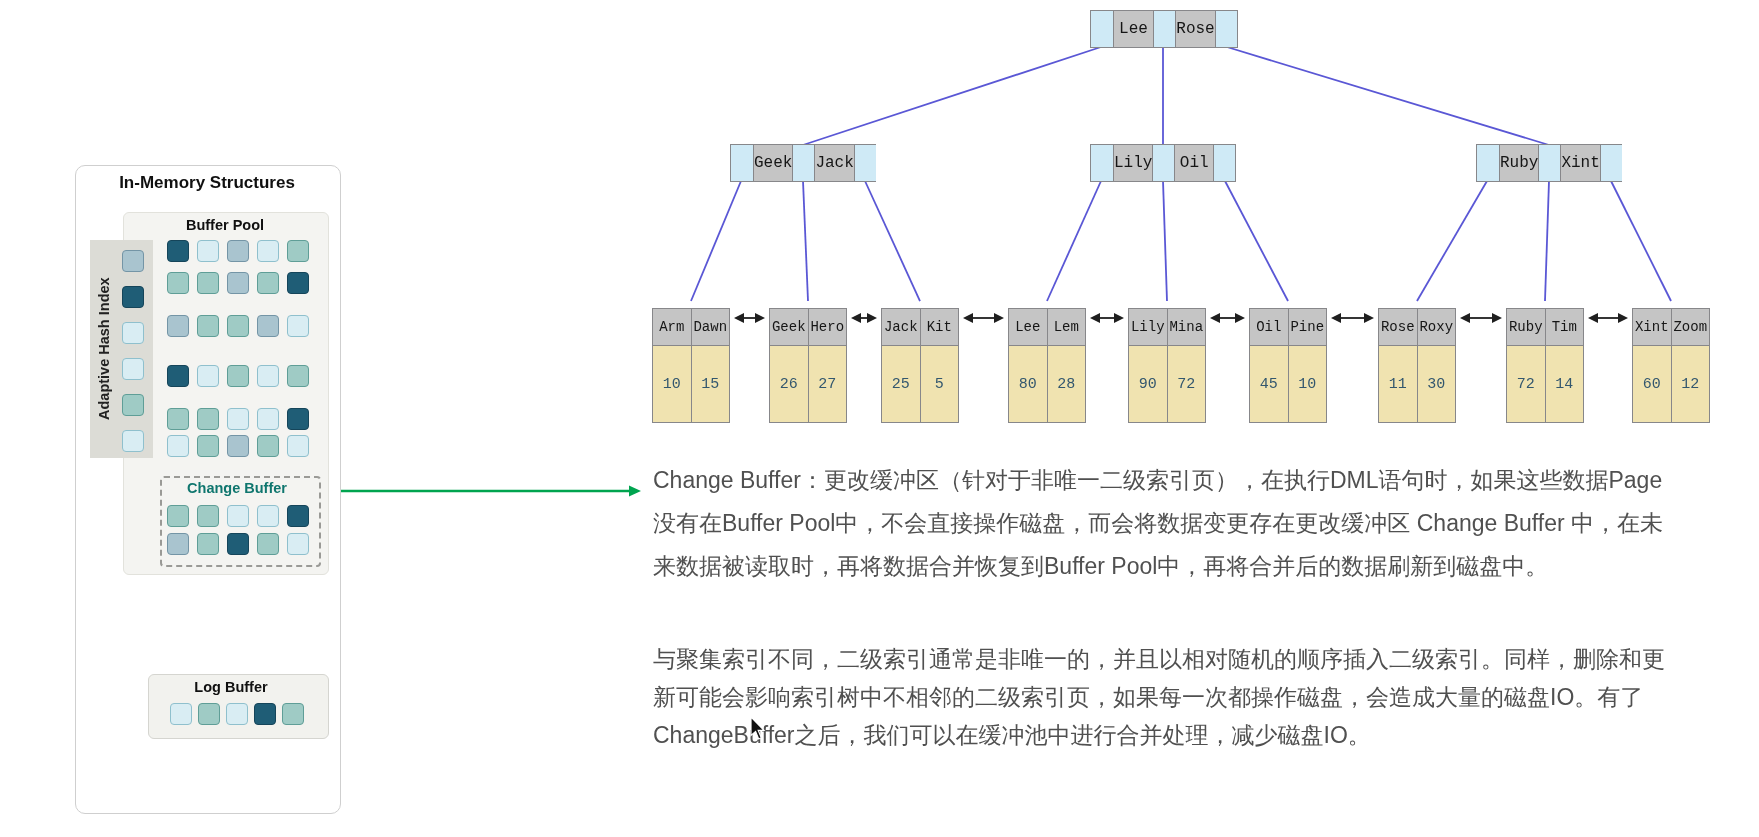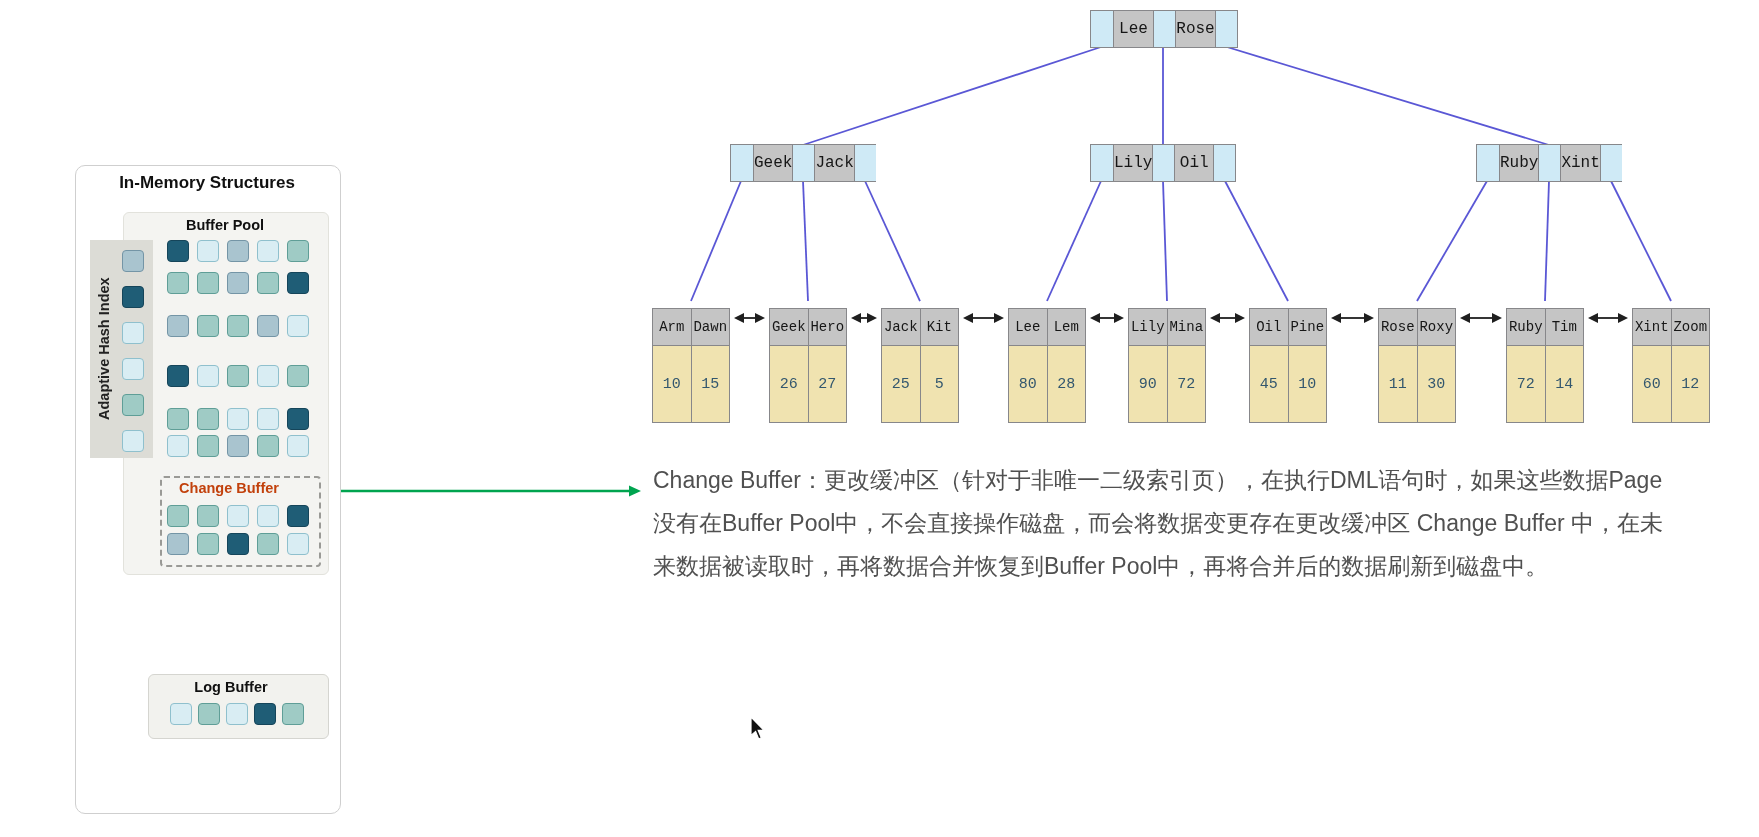--- a/index.html
+++ b/index.html
@@ -18,22 +18,22 @@
   .bp-panel{position:absolute;left:123px;top:212px;width:204px;height:361px;background:#f4f4f1;
             border:1px solid #e2e2dc;border-radius:6px;}
   .bp-title{position:absolute;left:123px;top:217px;width:204px;text-align:center;
             font-weight:bold;font-size:14.5px;color:#101010;}
   .ahi-strip{position:absolute;left:90px;top:240px;width:63px;height:218px;background:#dcdcd6;}
   .ahi-label{position:absolute;left:88px;top:240px;width:32px;height:218px;display:flex;
              align-items:center;justify-content:center;writing-mode:vertical-rl;
              transform:rotate(180deg);font-size:14.5px;font-weight:600;color:#222;}
   .cb-box{position:absolute;left:160px;top:476px;width:157px;height:87px;
           border:2px dashed #9a9a96;border-radius:4px;}
-  .cb-title{position:absolute;left:154px;top:480px;width:150px;text-align:center;
-            font-weight:bold;font-size:14.5px;color:#c2410c;}
+  .cb-title{position:absolute;left:162px;top:480px;width:150px;text-align:center;
+            font-weight:bold;font-size:14.5px;color:#0f766e;}
   .log-box{position:absolute;left:148px;top:674px;width:179px;height:63px;background:#f2f2ee;
            border:1px solid #d5d5d0;border-radius:6px;}
   .log-title{position:absolute;left:148px;top:679px;width:166px;text-align:center;
              font-weight:bold;font-size:14.5px;color:#101010;}
 
   .sq-row{position:absolute;display:flex;gap:8px;}
   .sq-col{position:absolute;display:flex;flex-direction:column;gap:14px;}
   .sq{width:22px;height:22px;border-radius:4px;box-sizing:border-box;}
 
   
@@ -332,18 +332,23 @@
       </div>
     </div>
 
   <div class="para para1">
     <div>Change Buffer：更改缓冲区（针对于非唯一二级索引页），在执行DML语句时，如果这些数据Page</div>
     <div>没有在Buffer Pool中，不会直接操作磁盘，而会将数据变更存在更改缓冲区 Change Buffer 中，在未</div>
     <div>来数据被读取时，再将数据合并恢复到Buffer Pool中，再将合并后的数据刷新到磁盘中。</div>
   </div>
 
 
+  <div class="para para2">
+    <div>与聚集索引不同，二级索引通常是非唯一的，并且以相对随机的顺序插入二级索引。同样，删除和更</div>
+    <div>新可能会影响索引树中不相邻的二级索引页，如果每一次都操作磁盘，会造成大量的磁盘IO。有了</div>
+    <div>ChangeBuffer之后，我们可以在缓冲池中进行合并处理，减少磁盘IO。</div>
+  </div>
 
   <svg class="cursor" width="17" height="25" viewBox="0 0 17 25">
     <polygon points="1,1 1,19.5 5.6,15.4 8.7,23 11.3,21.8 8.2,14.4 14,14.4" fill="#111" stroke="#fff" stroke-width="1.2"></polygon>
   </svg>
 
 </div>
 
 </body></html>

